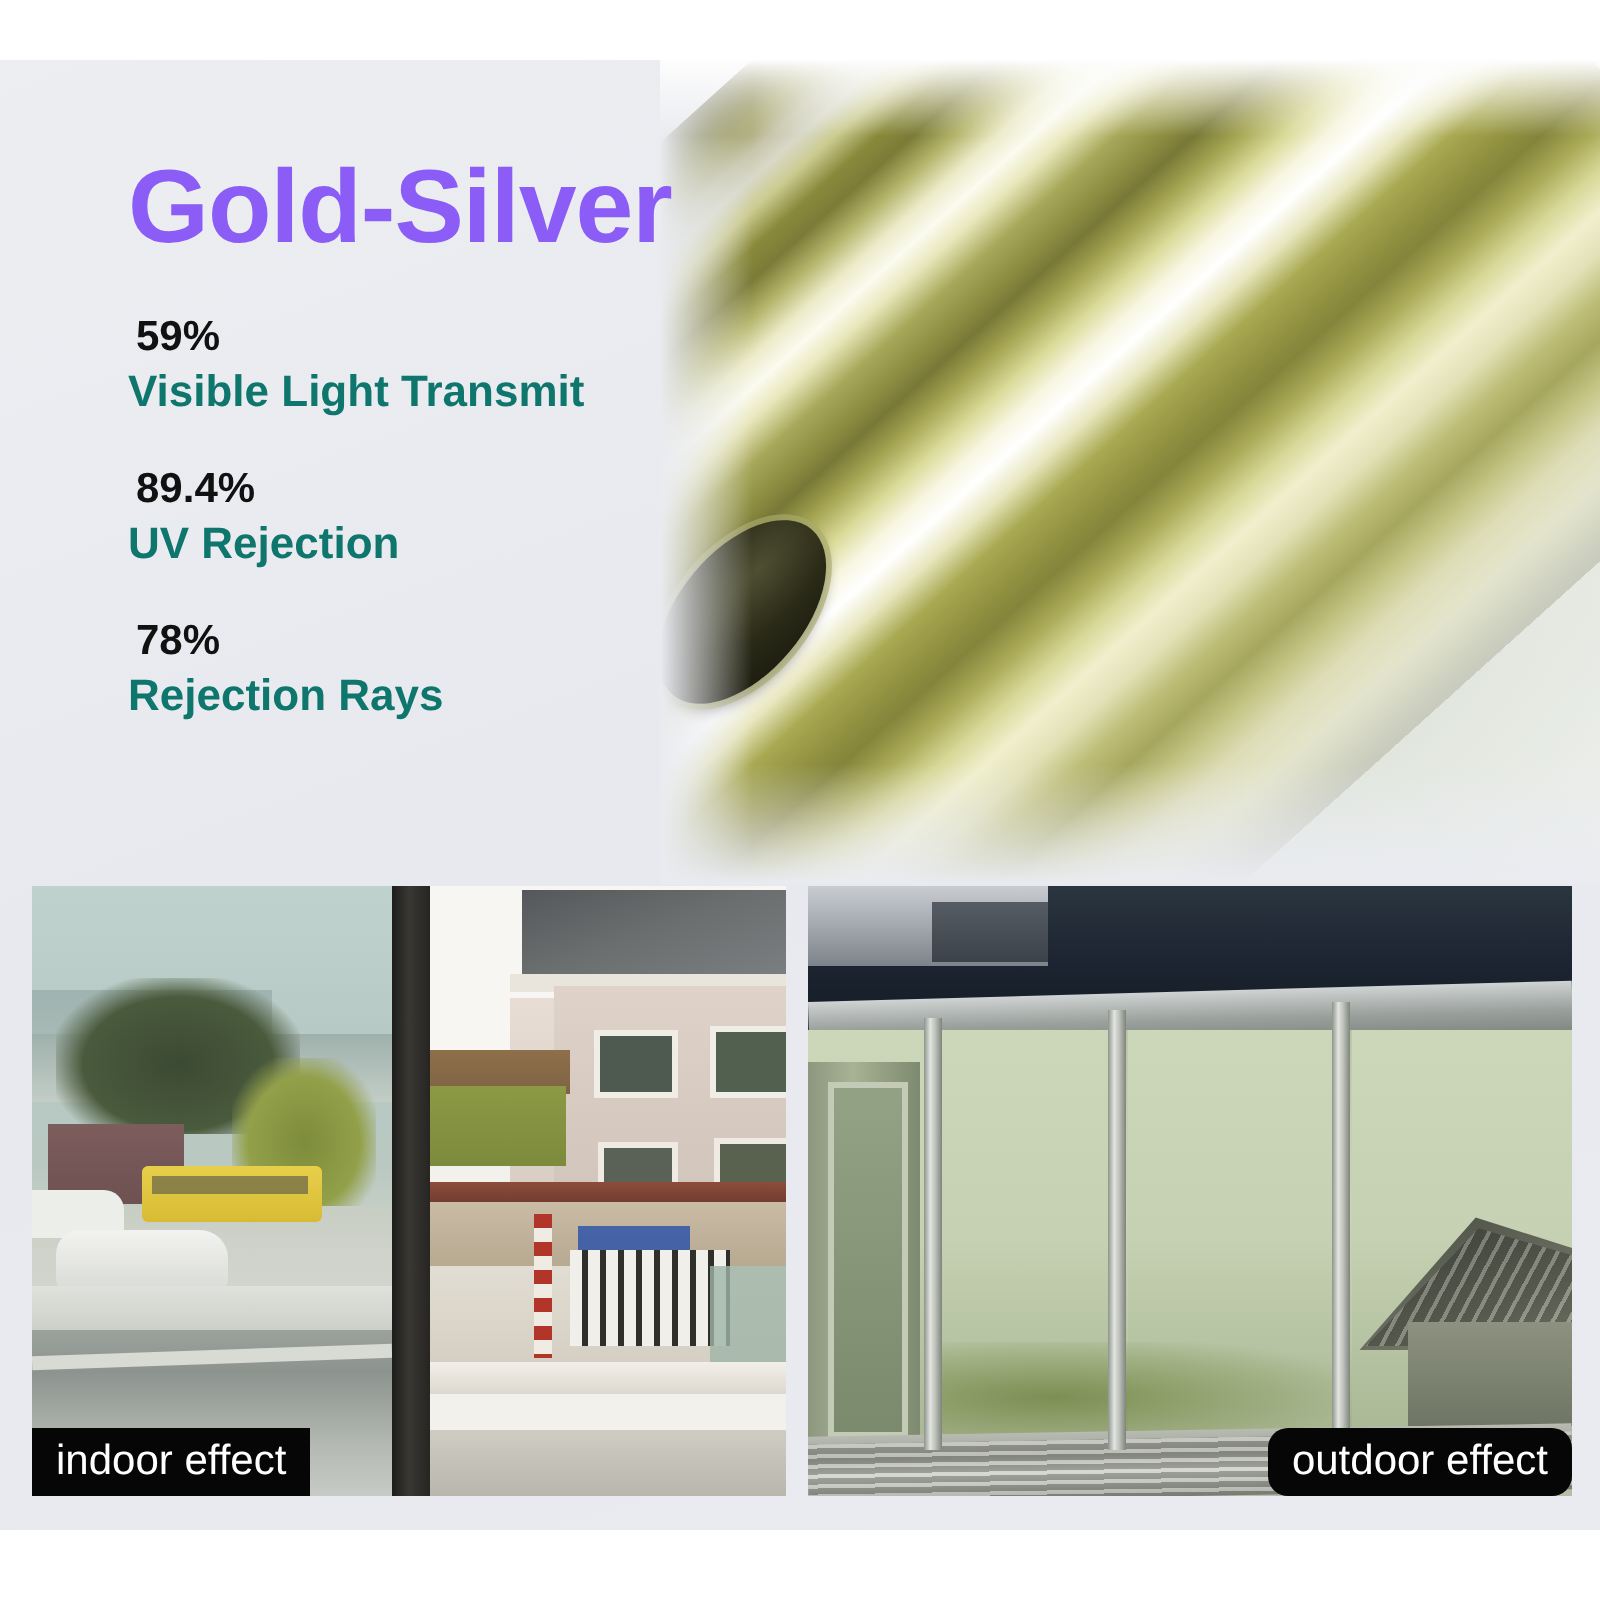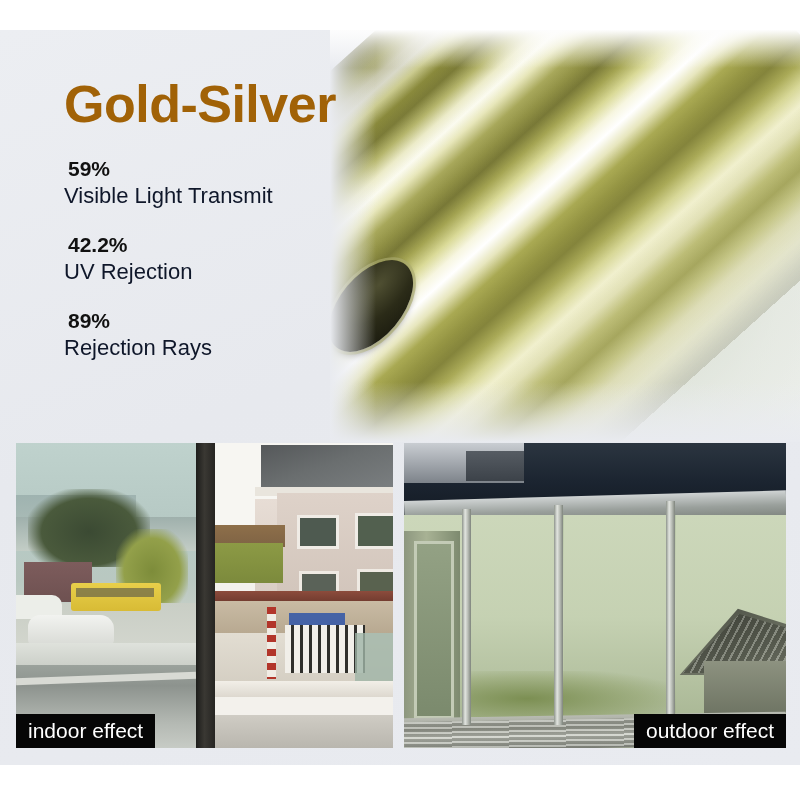--- a/index.html
+++ b/index.html
@@ -42,39 +42,39 @@
   .hero-text {
     position: absolute;
     left: 64px;
     top: 48px;
     width: 330px;
   }
 
   .title {
     font-size: 52px;
     font-weight: bold;
-    color: #a16207;
+    color: #8b5cf6;
     letter-spacing: -0.5px;
     line-height: 1;
     margin: 0 0 26px 0;
     white-space: nowrap;
   }
 
   .spec { margin-bottom: 22px; }
   .spec-value {
     font-size: 21px;
     font-weight: bold;
     color: #111111;
     line-height: 1.25;
     padding-left: 4px;
   }
   .spec-label {
     font-size: 22px;
-    font-weight: normal;
-    color: #0f172a;
+    font-weight: bold;
+    color: #0f766e;
     line-height: 1.25;
   }
 
   
   .roll-area {
     position: absolute;
     left: 330px;
     top: 0px;
     width: 470px;
     height: 412px;
@@ -229,21 +229,21 @@
     height: 34px;
     background: #060606;
     color: #ffffff;
     font-size: 21px;
     line-height: 34px;
     padding: 0 12px;
     white-space: nowrap;
     z-index: 40;
   }
   .caption-indoor { left: 0; }
-  .caption-outdoor { right: 0; }
+  .caption-outdoor { right: 0; border-radius: 10px; }
 
   
   .indoor-scene { position: absolute; inset: 0; background: #cfd6d4; }
   
   .in-left {
     position: absolute; left: 0; top: 0; width: 180px; height: 100%;
     background: linear-gradient(to bottom,
       #bdcfca 0%, #b6c9c4 30%, #b9c8c1 45%, #c6cfc7 55%, #cfd3cb 100%);
   }
   .in-sky-l { position: absolute; left:0; top:0; width:180px; height:95px;
@@ -434,26 +434,26 @@
 
     <div class="hero-text">
       <div class="title">Gold-Silver</div>
 
       <div class="spec">
         <div class="spec-value">59%</div>
         <div class="spec-label">Visible Light Transmit</div>
       </div>
 
       <div class="spec">
-        <div class="spec-value">42.2%</div>
+        <div class="spec-value">89.4%</div>
         <div class="spec-label">UV Rejection</div>
       </div>
 
       <div class="spec">
-        <div class="spec-value">89%</div>
+        <div class="spec-value">78%</div>
         <div class="spec-label">Rejection Rays</div>
       </div>
     </div>
   </div>
 
   <div class="photos">
 
     <div class="photo photo-indoor">
       <div class="indoor-scene">
         <div class="in-left">

